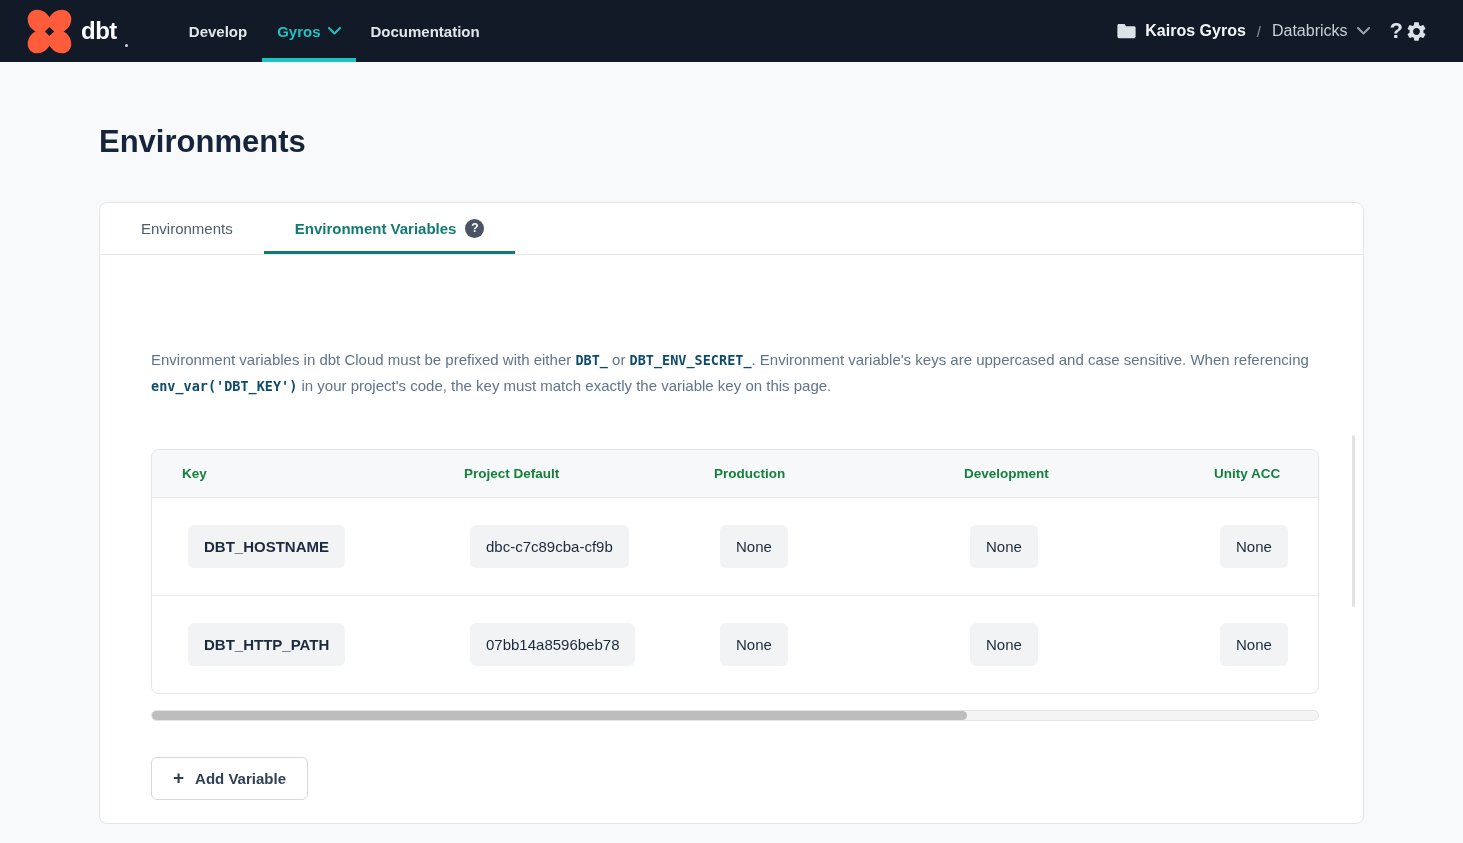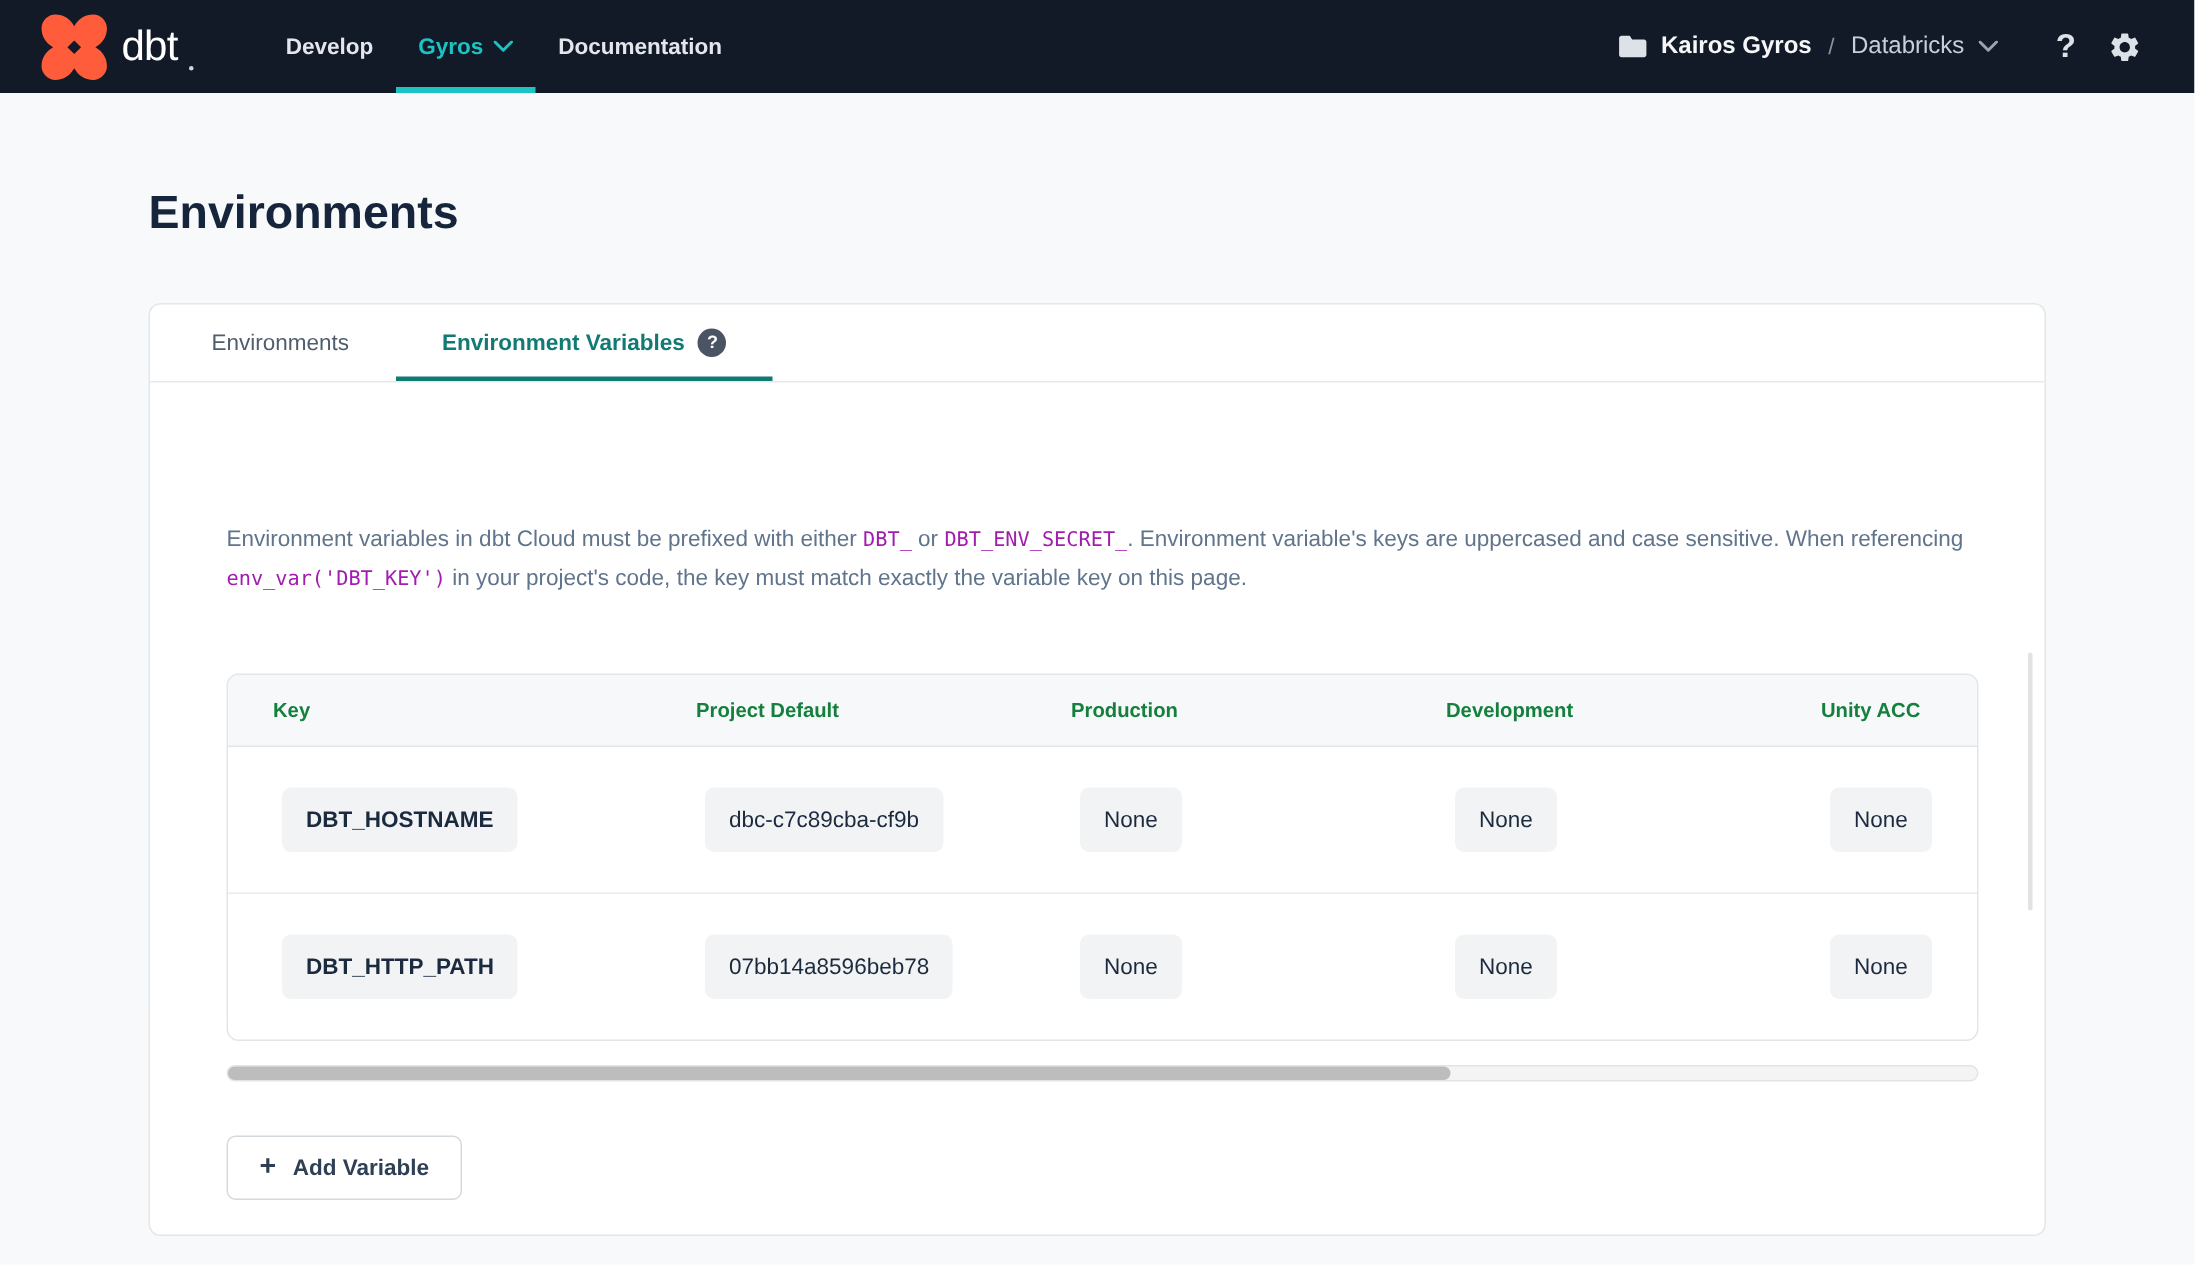--- a/index.html
+++ b/index.html
@@ -20,22 +20,22 @@
   }
   .brand {
     display: flex;
     align-items: center;
     gap: 9px;
     margin-right: 40px;
     cursor: pointer;
   }
   .brand-word {
     color: #ffffff;
-    font-size: 28px;
-    font-weight: 400;
+    font-size: 24px;
+    font-weight: 700;
     letter-spacing: -0.5px;
     position: relative;
     padding-right: 5px;
   }
   .brand-dot {
     position: absolute;
     right: 0; bottom: 4px;
     width: 3px; height: 3px;
     border-radius: 50%;
     background: #cfd5dd;
@@ -52,21 +52,20 @@
     cursor: pointer;
   }
   .nav-item.active {
     color: #1dc3c3;
     box-shadow: inset 0 -4px 0 #1dc3c3;
   }
   .nav-right {
     margin-left: auto;
     display: flex;
     align-items: center;
-    gap: 19px;
     justify-content: space-between;
   }
   .account-picker {
     display: flex;
     align-items: center;
     gap: 9px;
     cursor: pointer;
     margin-right: 18px;
   }
   .account-project { color: #f4f6f8; font-size: 16px; font-weight: 700; }
@@ -139,21 +138,22 @@
   .panel { padding: 92px 46px 30px 51px; }
   .description {
     font-size: 15px;
     line-height: 25px;
     color: #60748c;
     max-width: 1165px;
   }
   .code {
     font-family: "DejaVu Sans Mono", monospace;
     font-size: 13.5px;
-    color: #a21caf;
+    color: #0c4a6e;
+    font-weight: bold;
   }
 
   
   .table-wrap {
     margin-top: 50px;
     width: 1168px;
     border: 1px solid #e3e6e9;
     border-radius: 8px;
     overflow: hidden;
     background: #ffffff;

